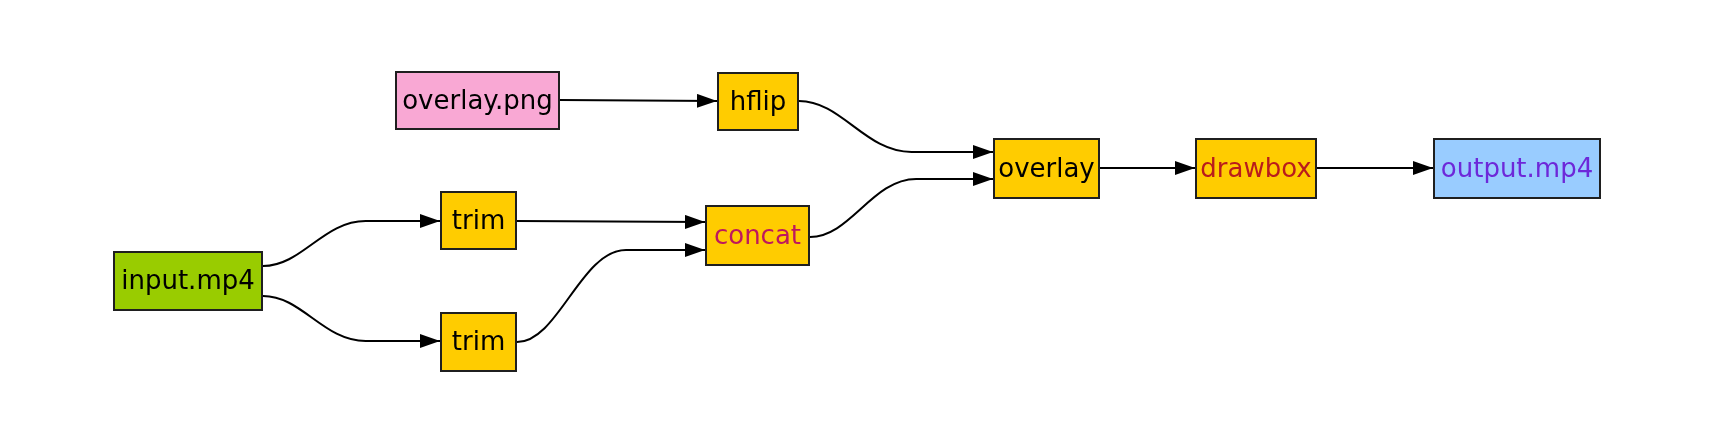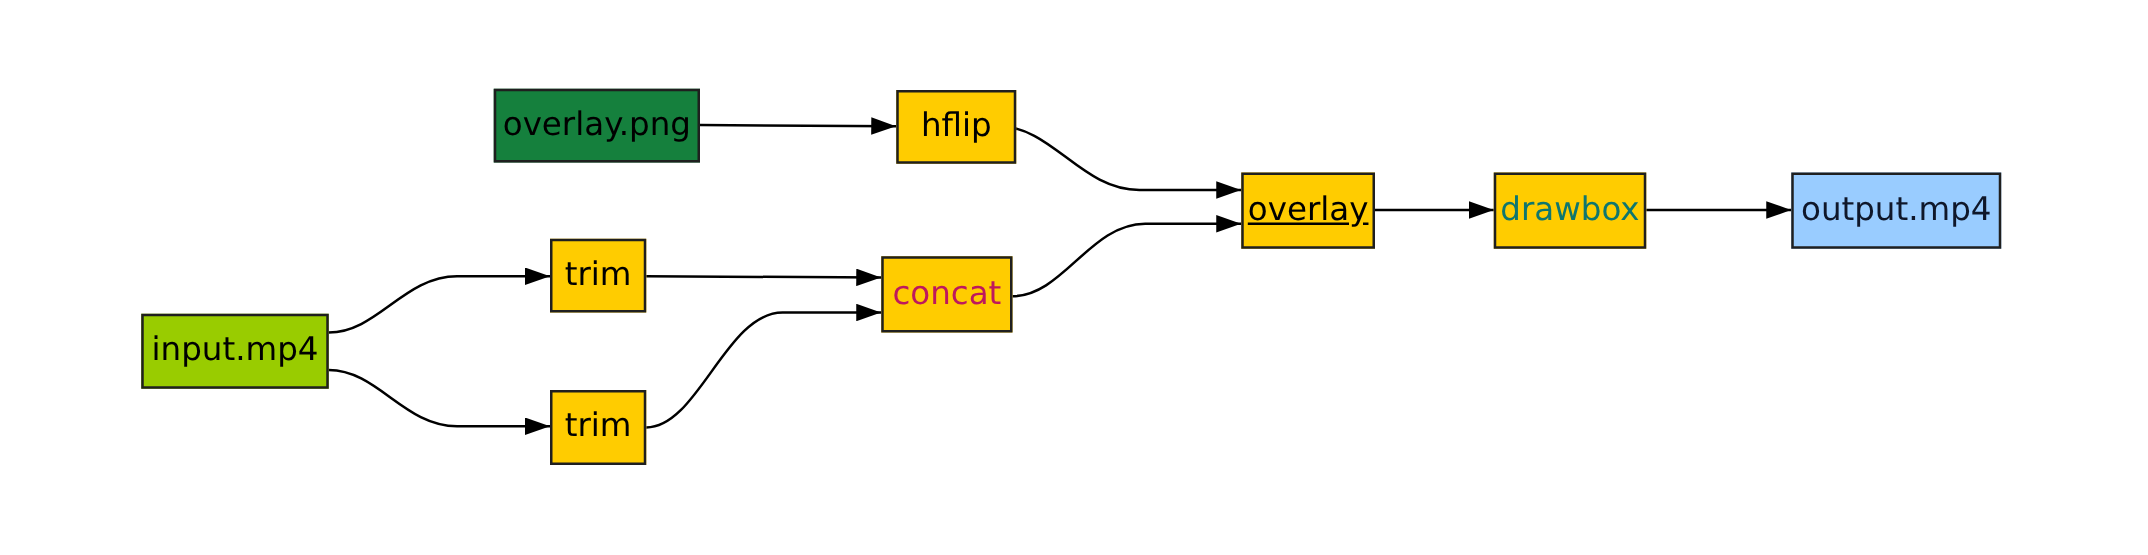--- a/index.html
+++ b/index.html
@@ -53,41 +53,41 @@
       <path class="edge" d="M799,101 C841.68,101 864.96,152 911.52,152 L993,152" stroke="#000000" marker-end="url(#arrowhead)"></path>
       <path class="edge" d="M263,266 C301.94,266 323.18,221 365.65999999999997,221 L440,221" stroke="#000000" marker-end="url(#arrowhead)"></path>
       <path class="edge" d="M263,296 C301.94,296 323.18,341 365.65999999999997,341 L440,341" stroke="#000000" marker-end="url(#arrowhead)"></path>
       <path class="edge" d="M517,221 L705,222" stroke="#000000" marker-end="url(#arrowhead)"></path>
       <path class="edge" d="M517,342 C558.36,342 580.92,250 626.04,250 L705,250" stroke="#000000" marker-end="url(#arrowhead)"></path>
       <path class="edge" d="M810,237 C850.26,237 872.22,179 916.14,179 L993,179" stroke="#000000" marker-end="url(#arrowhead)"></path>
       <path class="edge" d="M1100,168 L1195,168" stroke="#000000" marker-end="url(#arrowhead)"></path>
       <path class="edge" d="M1317,168 L1433,168" stroke="#000000" marker-end="url(#arrowhead)"></path>
     </svg>
   <div id="node-layer">
-      <div class="node" style="left: 395px; top: 71px; width: 165px; height: 59px; background: #15803d; border-color: rgb(31, 31, 31);">
+      <div class="node" style="left: 395px; top: 71px; width: 165px; height: 59px; background: #f9a8d4; border-color: rgb(31, 31, 31);">
         <span class="node-label" style="color: rgb(0, 0, 0);">overlay.png</span>
       </div>
-      <div class="node" style="left: 717px; top: 72px; width: 96px; height: 59px; background: rgb(255, 204, 0); border-color: rgb(31, 31, 31);">
+      <div class="node" style="left: 717px; top: 72px; width: 82px; height: 59px; background: rgb(255, 204, 0); border-color: rgb(31, 31, 31);">
         <span class="node-label" style="color: rgb(0, 0, 0);">hflip</span>
       </div>
       <div class="node" style="left: 113px; top: 251px; width: 150px; height: 60px; background: rgb(153, 204, 0); border-color: rgb(31, 31, 31);">
         <span class="node-label" style="color: #000000;">input.mp4</span>
       </div>
       <div class="node" style="left: 440px; top: 191px; width: 77px; height: 59px; background: rgb(255, 204, 0); border-color: rgb(31, 31, 31);">
         <span class="node-label" style="color: rgb(0, 0, 0);">trim</span>
       </div>
       <div class="node" style="left: 440px; top: 312px; width: 77px; height: 60px; background: rgb(255, 204, 0); border-color: rgb(31, 31, 31);">
         <span class="node-label" style="color: rgb(0, 0, 0);">trim</span>
       </div>
       <div class="node" style="left: 705px; top: 205px; width: 105px; height: 61px; background: rgb(255, 204, 0); border-color: rgb(31, 31, 31);">
         <span class="node-label" style="color: #be185d;">concat</span>
       </div>
-      <div class="node" style="left: 993px; top: 138px; width: 107px; height: 61px; background: rgb(255, 204, 0); border-color: rgb(31, 31, 31); text-decoration: underline;">
+      <div class="node" style="left: 993px; top: 138px; width: 107px; height: 61px; background: rgb(255, 204, 0); border-color: rgb(31, 31, 31);">
         <span class="node-label" style="color: rgb(0, 0, 0);">overlay</span>
       </div>
       <div class="node" style="left: 1195px; top: 138px; width: 122px; height: 61px; background: rgb(255, 204, 0); border-color: rgb(31, 31, 31);">
-        <span class="node-label" style="color: #0f766e;">drawbox</span>
+        <span class="node-label" style="color: #b91c1c;">drawbox</span>
       </div>
       <div class="node" style="left: 1433px; top: 138px; width: 168px; height: 61px; background: rgb(153, 204, 255); border-color: rgb(31, 31, 31);">
-        <span class="node-label" style="color: #0f172a;">output.mp4</span>
+        <span class="node-label" style="color: #6d28d9;">output.mp4</span>
       </div>
     </div>
 </div>
 
 </body></html>

